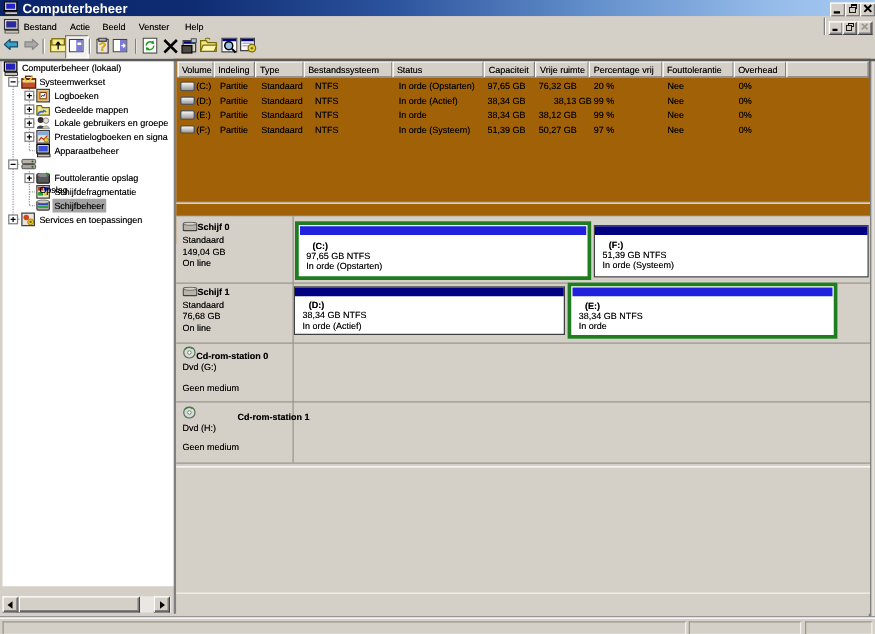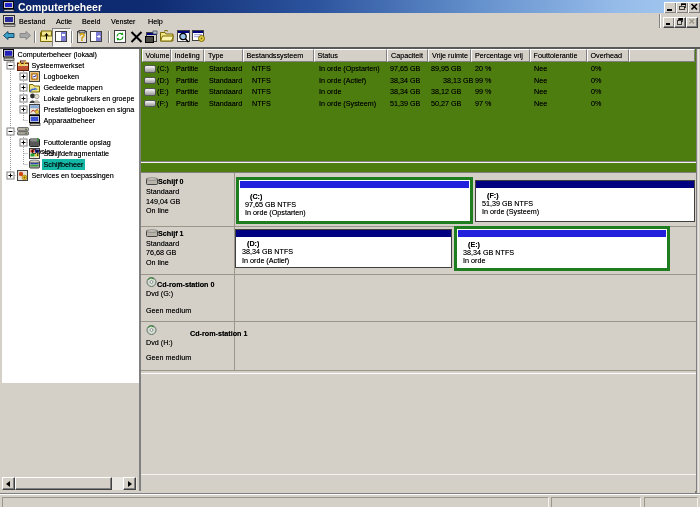--- a/index.html
+++ b/index.html
@@ -16,26 +16,26 @@
  box-shadow:inset -1px -1px 0 #808080;
  font-size:8px;line-height:8px;text-align:center;color:#000;}
 
 #menu{left:0;top:13px;width:700px;height:16px;background:#d4d0c8;}
 .mi{position:absolute;top:4px;font-size:7.2px;color:#000;}
 
 #toolbar{left:0;top:29px;width:700px;height:17px;background:#d4d0c8;}
 .tsep{position:absolute;top:2px;width:1px;height:12px;background:#808080;border-right:1px solid #fff;}
 
 #content{left:0;top:47px;width:700px;height:446px;}
-#treepane{position:absolute;left:2px;top:0px;width:137px;height:336px;background:#fff;overflow:hidden;}
+#treepane{position:absolute;left:2px;top:0px;width:137px;height:422px;background:#fff;overflow:hidden;}
 #divider{position:absolute;left:139px;top:0;width:2px;height:444px;background:#808080;}
 .trow{position:absolute;height:11px;line-height:11px;font-size:7.2px;white-space:nowrap;}
 
 #rightpane{position:absolute;left:141px;top:0px;width:555px;height:444px;background:#d4d0c8;}
-#toplist{position:absolute;left:0;top:0;width:555px;height:148px;background:#4d7c0f;}
+#toplist{position:absolute;left:0;top:0;width:555px;height:148px;background:#a16207;}
 .hcell{position:absolute;top:2px;height:13px;background:#d4d0c8;
  border-top:1px solid #fff;border-left:1px solid #fff;border-right:1px solid #808080;border-bottom:1px solid #808080;
  font-size:7.2px;line-height:12px;padding-left:3px;box-sizing:border-box;white-space:nowrap;overflow:hidden;}
 .lrow{position:absolute;height:11.5px;line-height:11.5px;font-size:7.2px;white-space:nowrap;}
 .lcell{position:absolute;top:0;}
 
 .dico{position:absolute;width:10px;height:5.5px;background:linear-gradient(#f8f8f8,#9a9a9a);border:1px solid #555;border-radius:2px;}
 
 #gpane{position:absolute;left:0;top:125px;width:555px;height:303px;background:#d4d0c8;}
 .pbox{position:absolute;background:#fff;border:1px solid #404040;}
@@ -306,21 +306,21 @@
       <div class="trow" style="left:15.5px;top:2px;">Computerbeheer (lokaal)</div>
       <div class="trow" style="left:29.5px;top:13px;">Systeemwerkset</div>
       <div class="trow" style="left:41.5px;top:24px;">Logboeken</div>
       <div class="trow" style="left:41.5px;top:35px;">Gedeelde mappen</div>
       <div class="trow" style="left:41.5px;top:46px;">Lokale gebruikers en groepe</div>
       <div class="trow" style="left:41.5px;top:57px;">Prestatielogboeken en signa</div>
       <div class="trow" style="left:41.5px;top:68px;">Apparaatbeheer</div>
       <div class="trow" style="left:29.5px;top:79px;margin-top:20px;">Opslag</div>
       <div class="trow" style="left:41.5px;top:90px;">Fouttolerantie opslag</div>
       <div class="trow" style="left:41.5px;top:101px;">Schijfdefragmentatie</div>
-      <div class="trow" style="left:41.5px;top:112px;background:#14b8a6;padding:0 2px;margin-left:-2px;">Schijfbeheer</div>
+      <div class="trow" style="left:41.5px;top:112px;background:#a3a3a3;padding:0 2px;margin-left:-2px;">Schijfbeheer</div>
       <div class="trow" style="left:29.5px;top:123px;">Services en toepassingen</div>
     </div>
     <div id="divider"></div>
     <div class="abs" style="left:695px;top:0;width:2px;height:446px;background:#808080;"></div>
     <div class="abs" style="left:698px;top:0;width:1px;height:446px;background:#eceae6;"></div>
     <div id="hscroll">
       <div class="sbtn" style="left:0;">
           <div class="arrowl"></div>
         </div>
       <div class="sbtn" style="left:13px;width:97px;"></div>
@@ -342,21 +342,21 @@
         <div class="hcell" style="left:445.5px;width:42.5px;">Overhead</div>
         <div class="hcell" style="left:488px;width:66px;"></div>
         <div class="lrow" style="left:0;top:16px;width:554px;">
           <div class="dico" style="left:2.5px;top:2px;"></div>
           <span class="lcell" style="left:16px;">(C:)</span>
             <span class="lcell" style="left:35px;">Partitie</span>
             <span class="lcell" style="left:68px;">Standaard</span>
             <span class="lcell" style="left:111px;">NTFS</span>
             <span class="lcell" style="left:178px;">In orde (Opstarten)</span>
             <span class="lcell" style="left:249px;">97,65 GB</span>
-            <span class="lcell" style="left:290px;">89,95 GB</span>
+            <span class="lcell" style="left:290px;">76,32 GB</span>
             <span class="lcell" style="left:334px;">20 %</span>
             <span class="lcell" style="left:393px;">Nee</span>
             <span class="lcell" style="left:450px;">0%</span>
         </div>
         <div class="lrow" style="left:0;top:27.5px;width:554px;">
           <div class="dico" style="left:2.5px;top:2px;"></div>
           <span class="lcell" style="left:16px;">(D:)</span>
             <span class="lcell" style="left:35px;">Partitie</span>
             <span class="lcell" style="left:68px;">Standaard</span>
             <span class="lcell" style="left:111px;">NTFS</span>

